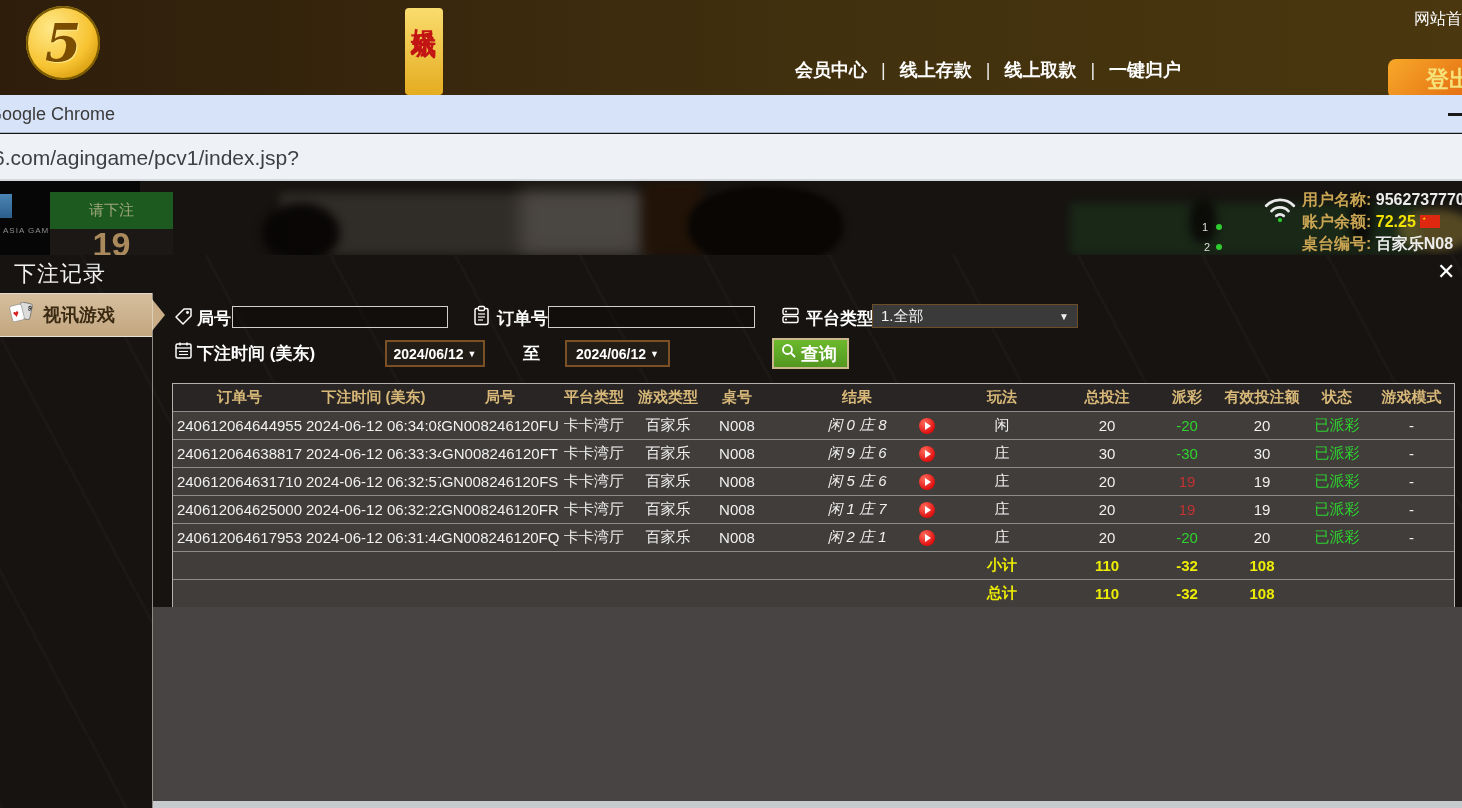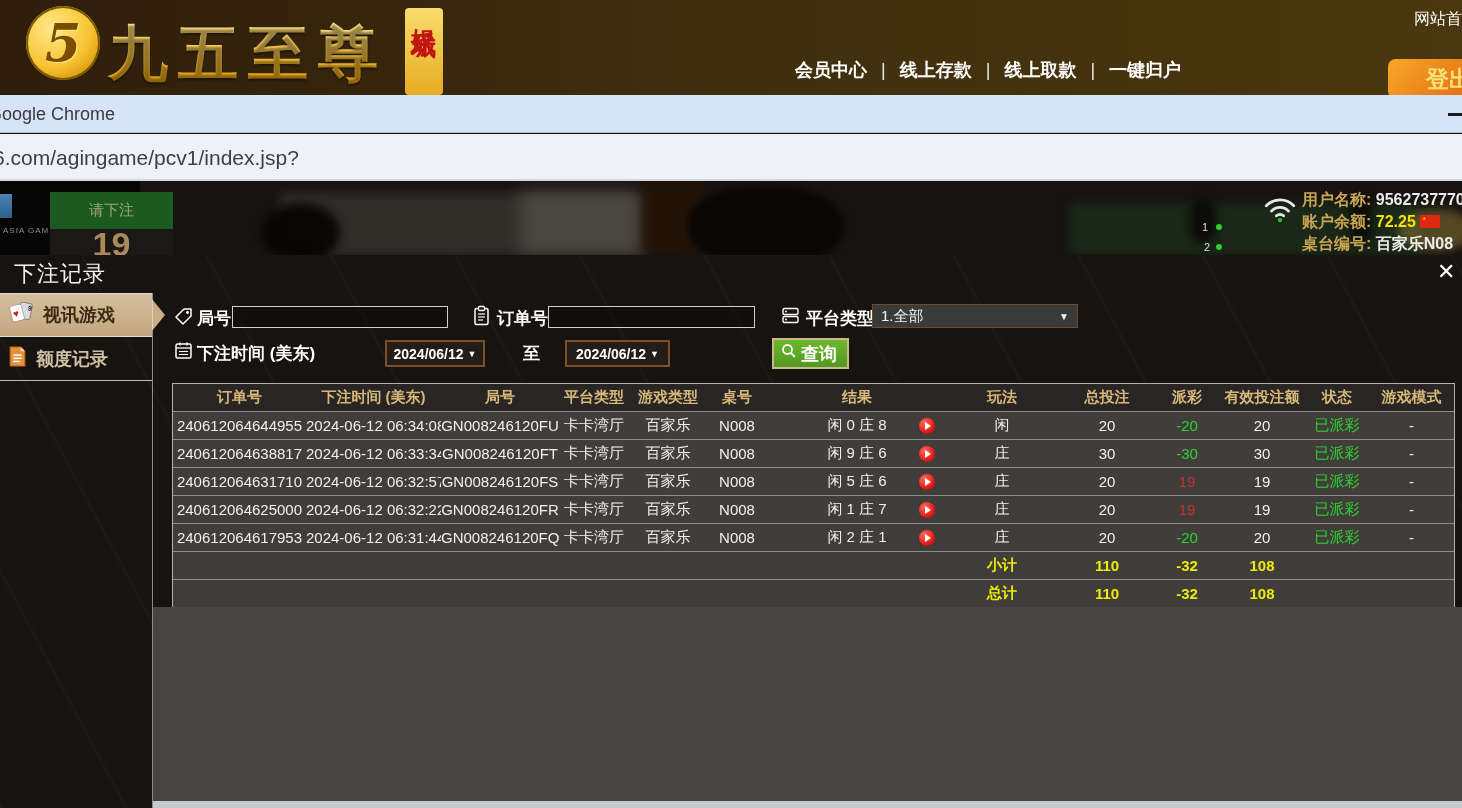--- a/index.html
+++ b/index.html
@@ -91,21 +91,21 @@
     background:linear-gradient(#6cb92d,#539720); border:2px solid #cbb98d; color:#fff;
     font-size:18px; font-weight:bold; display:flex; align-items:center; gap:4px; cursor:pointer; }
 
   
   #bet-table { left:172px; top:128px; width:1283px; border:1px solid #b3b1af; background:#474443; }
   .t-grid { display:grid; grid-template-columns:133px 135px 118px 70px 78px 60px 180px 110px 100px 60px 90px 60px 89px; align-items:center; }
   #t-head { height:27px; background:#282524; color:#d8b878; font-size:15px; font-weight:bold; }
   #t-head > div { text-align:center; }
   .t-row { height:28px; background:#403d3b; border-top:1px solid #8f8d8b; color:#f0f0f0; font-size:15px; }
   .t-row > div { text-align:center; white-space:nowrap; overflow:hidden; }
-  .cell-result { position:relative; }
+  .cell-result { position:relative;font-style:italic; }
   .play-icon { position:absolute; left:152px; top:50%; margin-top:-8px; width:16px; height:16px; border-radius:50%;
     background:radial-gradient(circle at 35% 30%,#ff6a5a,#e01010 70%); cursor:pointer; }
   .play-icon::after { content:""; position:absolute; left:6px; top:4px;
     border-left:6px solid #fff; border-top:4px solid transparent; border-bottom:4px solid transparent; }
   .pay-neg { color:#2ed42e; }
   .pay-pos { color:#c23232; }
   .status-ok { color:#2ed42e; }
   .total-row { height:28px; background:#403d3b; border-top:1px solid #8f8d8b;
     color:#ecec04; font-size:15px; font-weight:bold; }
   .total-row > span { text-align:center; }
@@ -114,21 +114,20 @@
 </style>
 </head>
 <body>
 
 <div id="stage">
 
   <div id="site-header" class="abs">
     <div id="logo-coin" class="abs">
       <span>5</span>
     </div>
-    <div id="logo-text" class="abs">九五至尊</div>
     <div id="logo-badge" class="abs">
       <span>娱乐城</span>
     </div>
     <div id="top-nav" class="abs">
         <a>会员中心</a>
         <span class="nav-sep">|</span>
         <a>线上存款</a>
         <span class="nav-sep">|</span>
         <a>线上取款</a>
         <span class="nav-sep">|</span>
@@ -202,30 +201,20 @@
               <g transform="rotate(12 18 10)">
                 <rect x="11" y="1" width="12" height="16" rx="2" fill="#dcdcdc" stroke="#555" stroke-width=".6"></rect>
                 <text x="19" y="8" font-size="7" fill="#222">9</text>
               </g>
               <g transform="rotate(-14 9 11)">
                 <rect x="3" y="3" width="12" height="16" rx="2" fill="#fff" stroke="#888" stroke-width=".6"></rect>
                 <text x="5" y="15" font-size="10" fill="#d81f1f">♥</text>
               </g>
             </svg></span>
           <span>视讯游戏</span>
-        </div>
-        <div class="side-item">
-          <span><svg width="19" height="21" viewBox="0 0 18 20">
-              <path d="M2 1h10l4 4v14H2z" fill="#e8903a" stroke="#b86a1a"></path>
-              <path d="M12 1l4 4h-4z" fill="#ffd9a8"></path>
-              <rect x="5" y="8" width="8" height="1.4" fill="#fff"></rect>
-              <rect x="5" y="11" width="8" height="1.4" fill="#fff"></rect>
-              <rect x="5" y="14" width="6" height="1.4" fill="#fff"></rect>
-            </svg></span>
-          <span>额度记录</span>
         </div>
       </div>
     <div id="side-rule" class="abs"></div>
 
     <span class="flt-icon" style="left:174px;top:52px;">
       <svg width="19" height="19" viewBox="0 0 19 19">
           <path d="M2 10 10 2h7v7l-8 8z" fill="none" stroke="#fff" stroke-width="1.5" stroke-linejoin="round"></path>
           <circle cx="13.5" cy="5.5" r="1.4" fill="#fff"></circle>
         </svg>
     </span>

